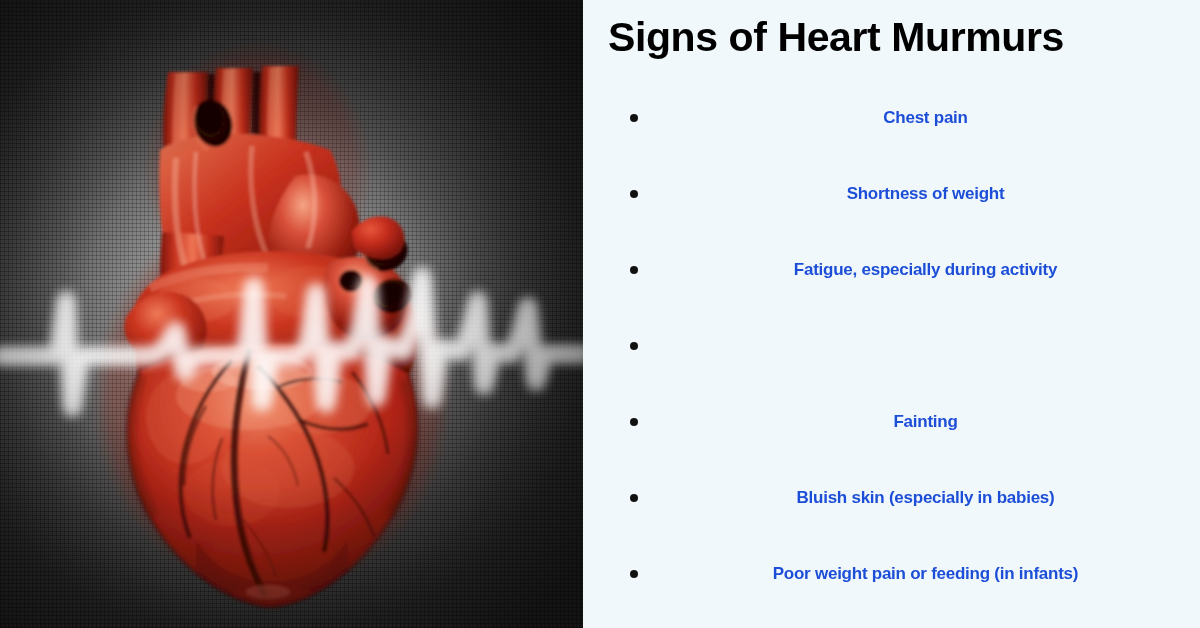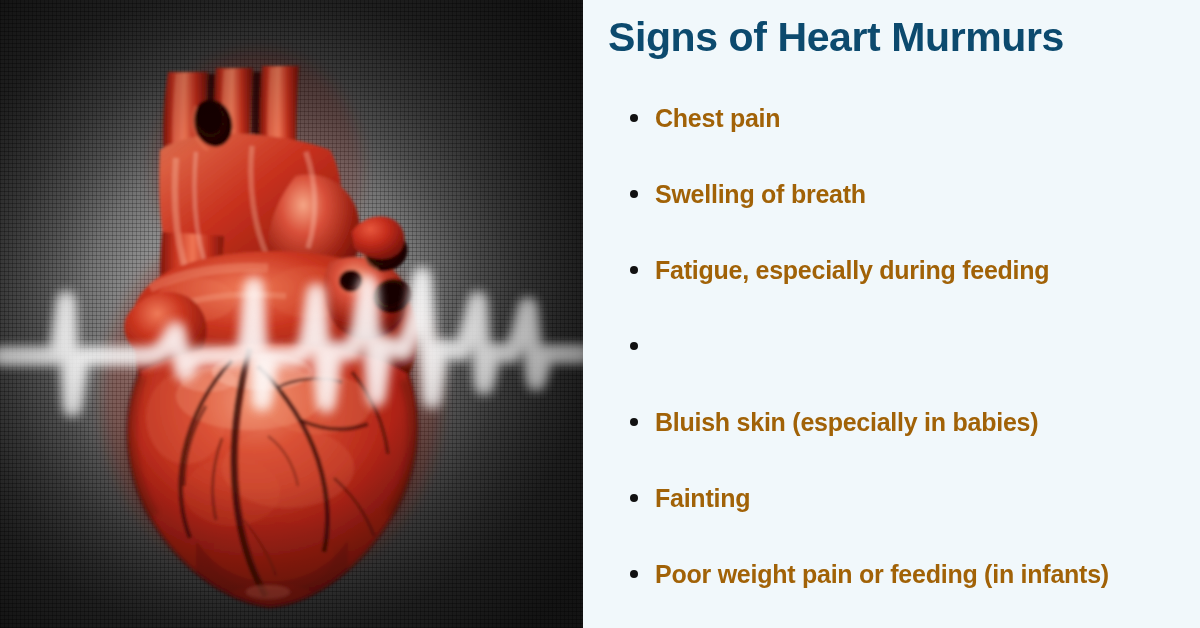--- a/index.html
+++ b/index.html
@@ -78,42 +78,43 @@
   }
   .headline {
     position: absolute;
     left: 25px;
     top: 12px;
     width: 575px;
     font-size: 41px;
     line-height: 50px;
     font-weight: bold;
     letter-spacing: -0.4px;
-    color: #0c4a6e;
+    color: #000000;
     white-space: nowrap;
   }
   .symptom-list {
     position: absolute;
     left: 38px;
     top: 100px;
     width: 575px;
     margin: 0;
     padding: 0;
     list-style: none;
   }
   .symptom-item {
     position: relative;
     height: 76px;
     padding-left: 34px;
-    font-size: 25px;
+    font-size: 17px;
     line-height: 36px;
     font-weight: bold;
     letter-spacing: -0.25px;
-    color: #a16207;
+    color: #1d4ed8;
     white-space: nowrap;
+    text-align: center;
   }
   .symptom-bullet {
     position: absolute;
     left: 9px;
     top: 14px;
     width: 8px;
     height: 8px;
     border-radius: 50%;
     background: #111111;
   }
@@ -334,36 +335,36 @@
   <div class="text-panel">
     <div class="headline">Signs of Heart Murmurs</div>
 
     <ul class="symptom-list">
       <li class="symptom-item">
         <span class="symptom-bullet"></span>
         <span>Chest pain</span>
       </li>
       <li class="symptom-item">
         <span class="symptom-bullet"></span>
-        <span>Swelling of breath</span>
-      </li>
-      <li class="symptom-item">
-        <span class="symptom-bullet"></span>
-        <span>Fatigue, especially during feeding</span>
-      </li>
-      <li class="symptom-item">
-        <span class="symptom-bullet"></span>
+        <span>Shortness of weight</span>
+      </li>
+      <li class="symptom-item">
+        <span class="symptom-bullet"></span>
+        <span>Fatigue, especially during activity</span>
+      </li>
+      <li class="symptom-item">
+        <span class="symptom-bullet"></span>
+      </li>
+      <li class="symptom-item">
+        <span class="symptom-bullet"></span>
+        <span>Fainting</span>
       </li>
       <li class="symptom-item">
         <span class="symptom-bullet"></span>
         <span>Bluish skin (especially in babies)</span>
-      </li>
-      <li class="symptom-item">
-        <span class="symptom-bullet"></span>
-        <span>Fainting</span>
       </li>
       <li class="symptom-item">
         <span class="symptom-bullet"></span>
         <span>Poor weight pain or feeding (in infants)</span>
       </li>
     </ul>
   </div>
 
 </div>
 

